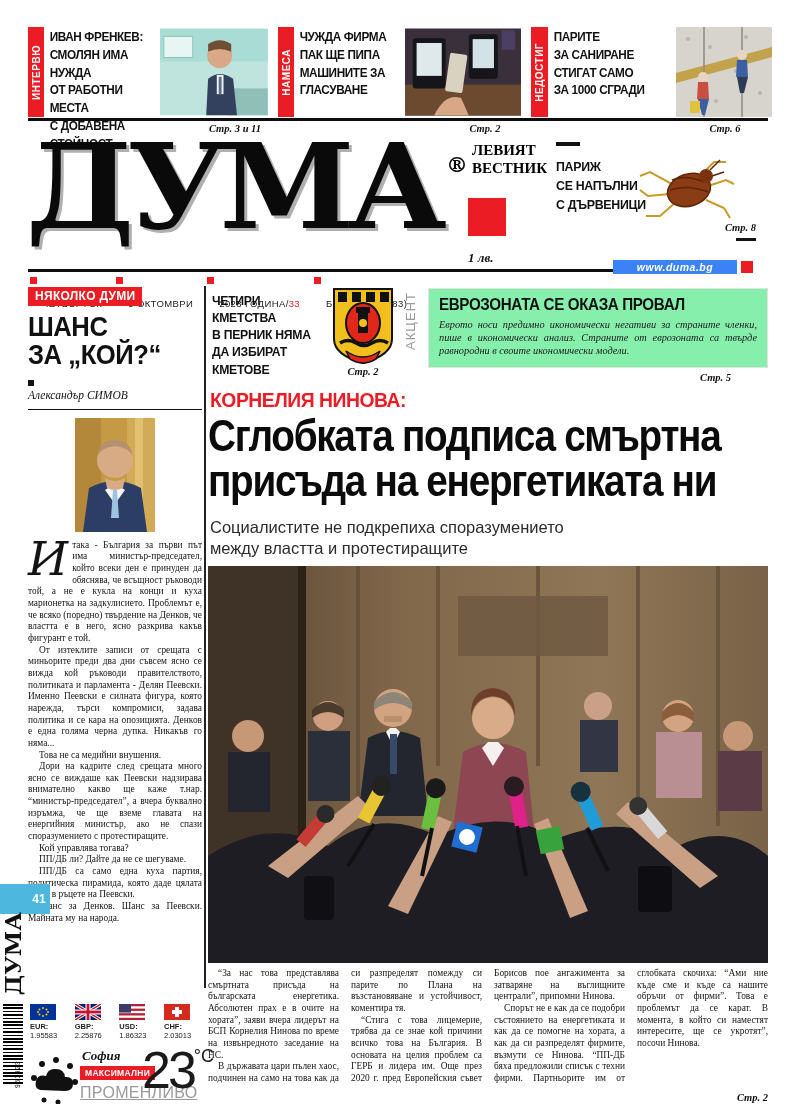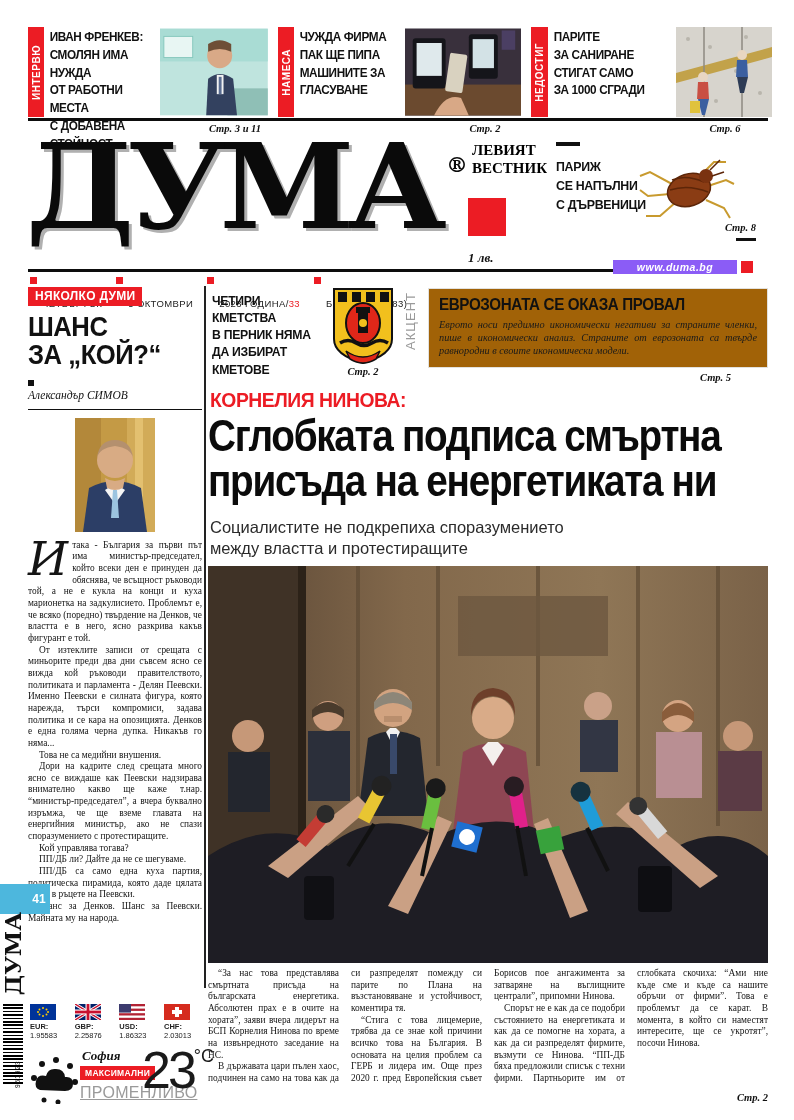--- a/index.html
+++ b/index.html
@@ -39,21 +39,21 @@
   .paris-bug{position:absolute;left:634px;top:150px;}
   .paris-ref{position:absolute;left:700px;top:222px;width:56px;text-align:right;}
   .paris-dash2{position:absolute;left:736px;top:238px;width:20px;height:3px;background:#111;}
 
   .dateline{position:absolute;left:30px;top:252px;display:flex;font-size:9.5px;letter-spacing:.4px;color:#222;}
   .dl-item{display:flex;align-items:center;margin-right:14px;}
   .dl-item .sq{width:7px;height:7px;background:#ec1c24;display:inline-block;margin-right:5px;}
   .dl-item b{font-weight:normal;margin-top:46px;}
   .dl-item .red{color:#ec1c24;}
   .mast-rule{position:absolute;left:28px;top:269px;width:585px;height:3px;background:#0d0d0d;}
-  .site-bar{position:absolute;left:613px;top:260px;width:124px;height:14px;background:#8b5cf6;color:#fff;
+  .site-bar{position:absolute;left:613px;top:260px;width:124px;height:14px;background:#3b82f6;color:#fff;
             font-weight:bold;font-style:italic;font-size:10.5px;text-align:center;line-height:14px;letter-spacing:.5px;}
   .site-sq{position:absolute;left:741px;top:261px;width:12px;height:12px;background:#ec1c24;}
 
   
   .opinion{position:absolute;left:28px;top:286px;width:174px;}
   .op-kicker{display:inline-block;background:#ec1c24;color:#fff;font-weight:bold;font-size:12px;
              padding:2px 7px 3px;letter-spacing:.3px;}
   .op-title{font-weight:900;font-size:27px;line-height:1.05;letter-spacing:-.5px;margin-top:7px;
             transform:scaleX(.95);transform-origin:left top;}
   .op-author{margin-top:10px;font-style:italic;font-size:11.5px;font-family:"Liberation Serif",serif;}
@@ -69,21 +69,21 @@
   .lcol-rule{position:absolute;left:204px;top:286px;width:1.5px;height:702px;background:#222;}
 
   
   .pernik-head{position:absolute;left:212px;top:292px;width:122px;font-weight:bold;font-size:13px;
                line-height:1.32;letter-spacing:-.3px;transform:scaleX(.94);transform-origin:left top;}
   .pernik-arms{position:absolute;left:332px;top:287px;}
   .pernik-ref{position:absolute;left:332px;top:366px;width:62px;text-align:center;}
   .accent-label{position:absolute;left:400px;top:292px;width:20px;height:84px;color:#9a9a9a;
                 font-size:13px;letter-spacing:1px;}
   .accent-label span{writing-mode:vertical-rl;transform:rotate(180deg);display:block;margin:0 auto;}
-  .accent-box{position:absolute;left:428px;top:288px;width:340px;height:80px;background:#a16207;
+  .accent-box{position:absolute;left:428px;top:288px;width:340px;height:80px;background:#86efac;
               border:1px solid #e2e1de;padding:6px 10px;box-sizing:border-box;}
   .accent-head{font-weight:bold;font-size:16.5px;letter-spacing:-.4px;transform:scaleX(.92);
                transform-origin:left top;}
   .accent-text{font-family:"Liberation Serif",serif;font-style:italic;font-size:10.3px;
                line-height:1.28;margin-top:4px;text-align:justify;color:#1a1a1a;}
   .accent-ref{position:absolute;left:700px;top:372px;}
 
   
   .lead-kicker{position:absolute;left:210px;top:388px;color:#ec1c24;font-weight:bold;font-size:21px;
                letter-spacing:-.5px;transform:scaleX(.92);transform-origin:left top;}

